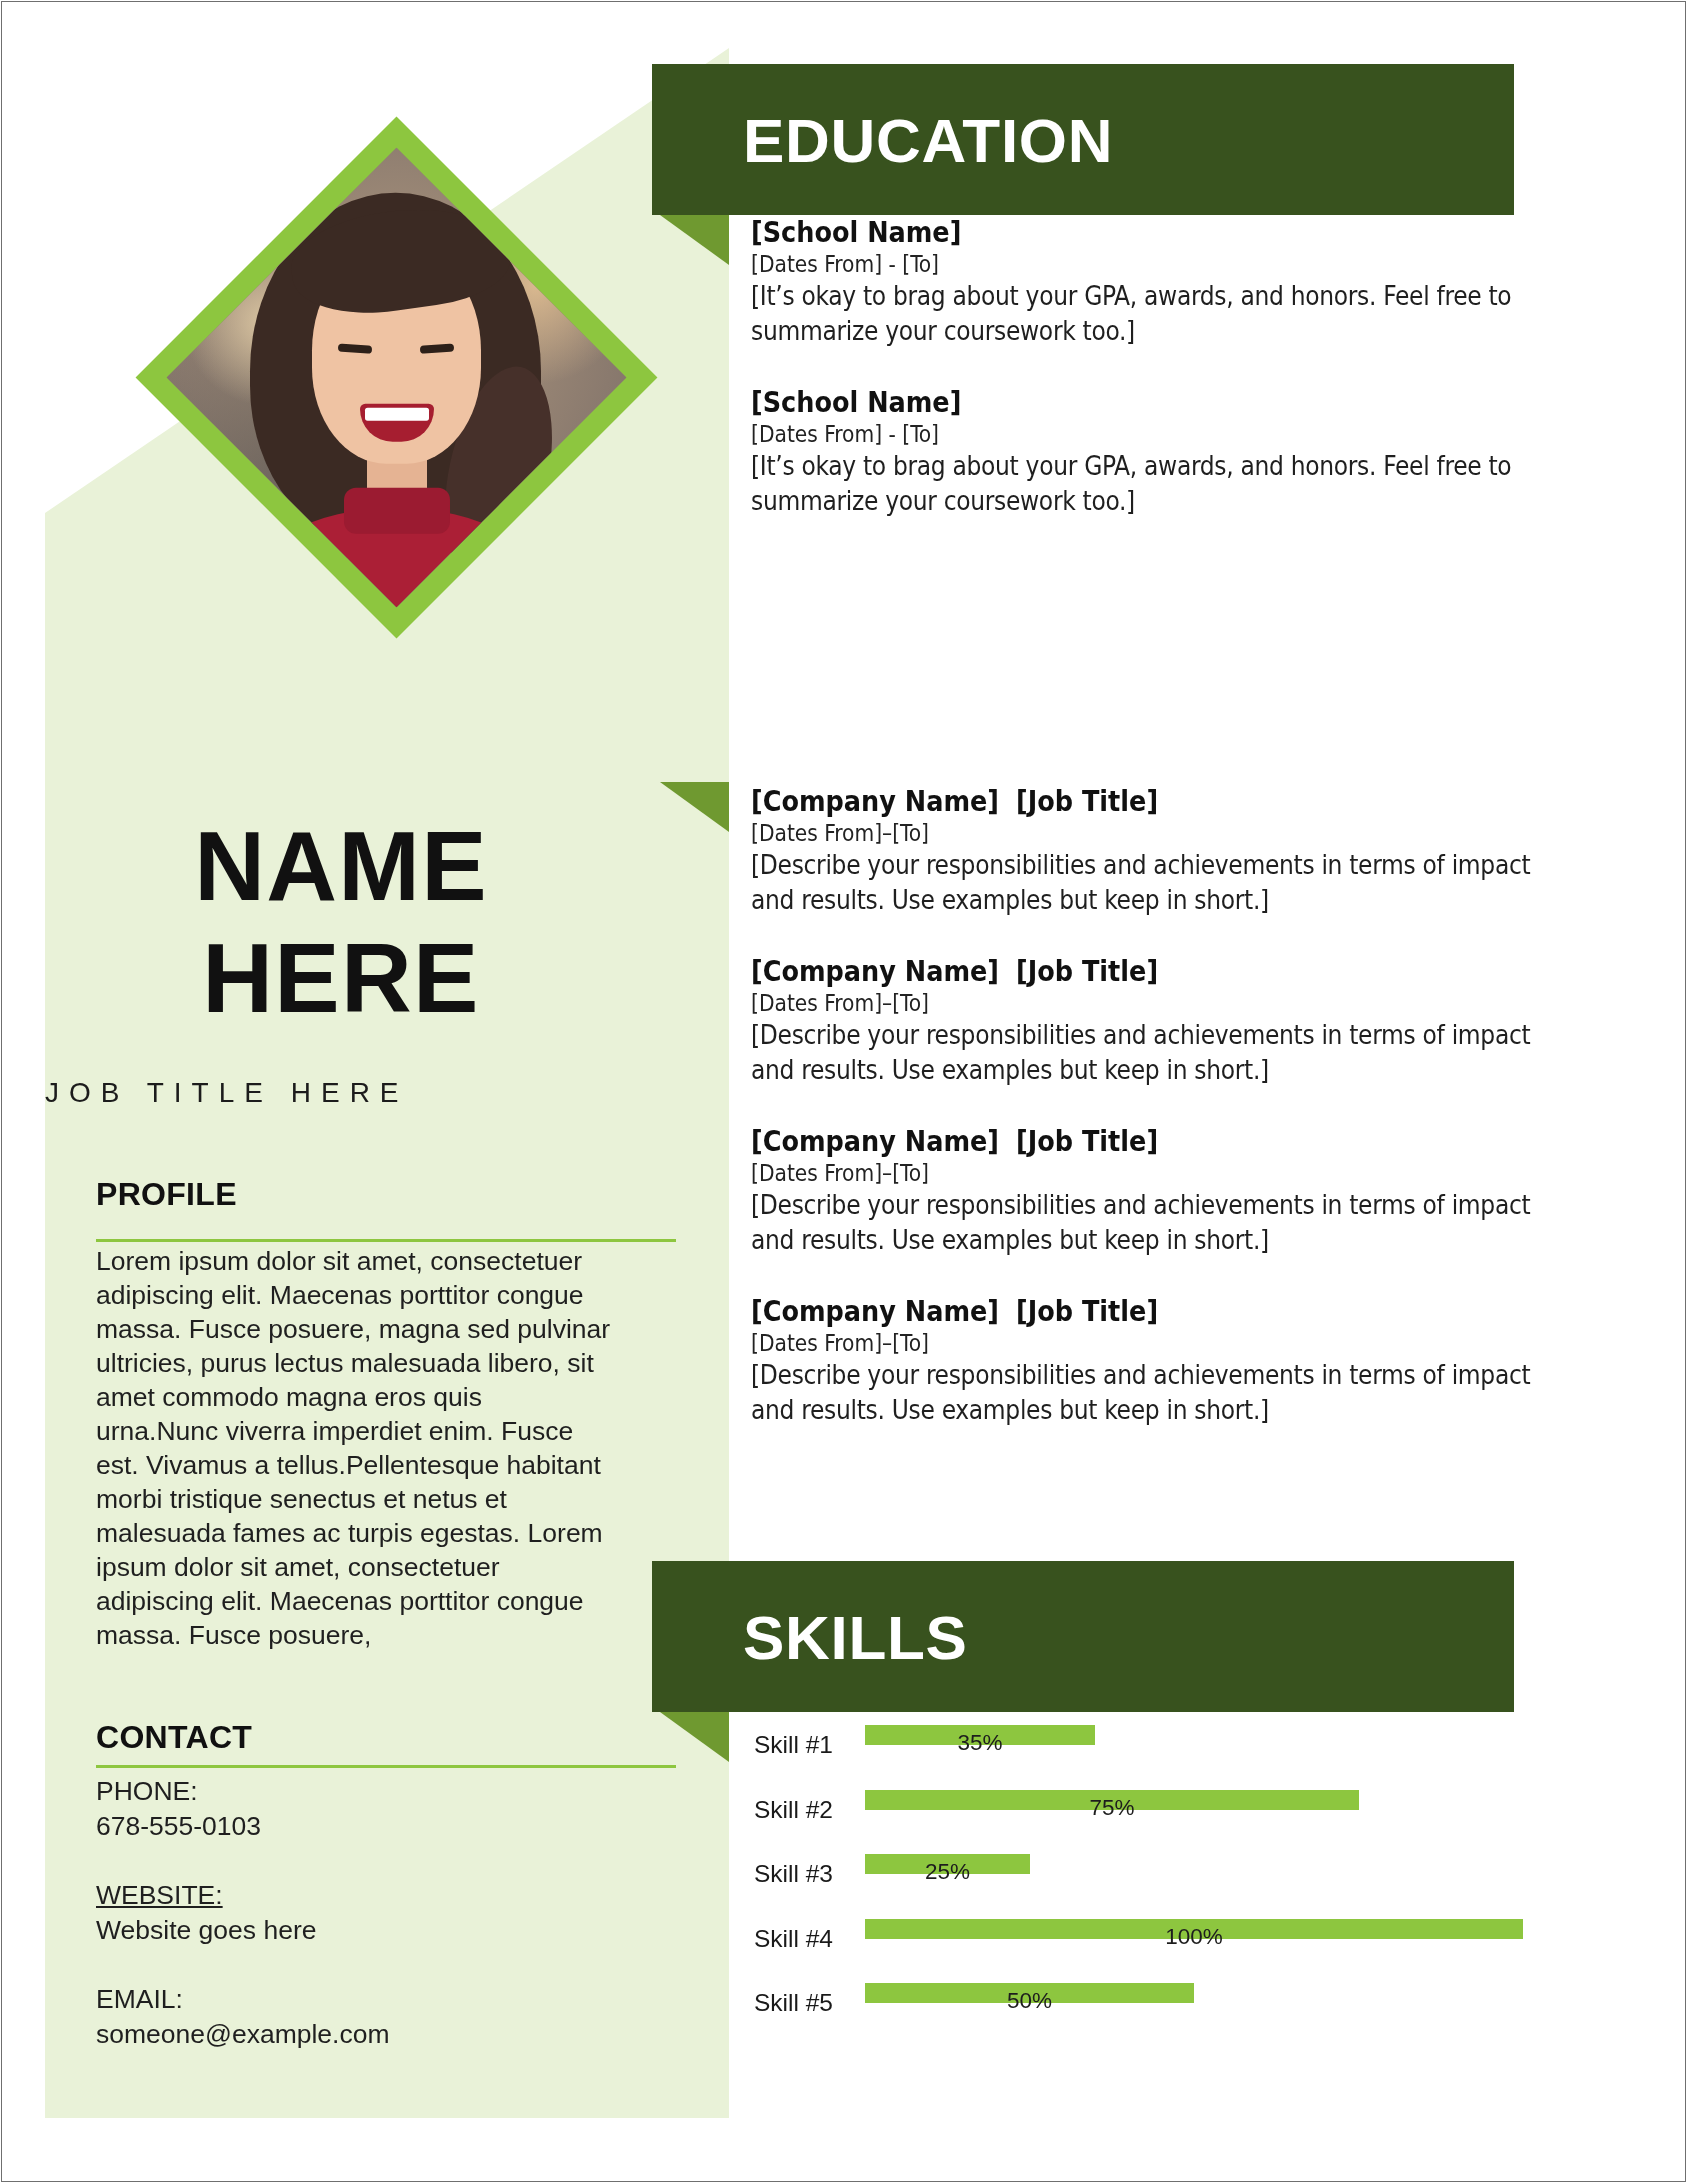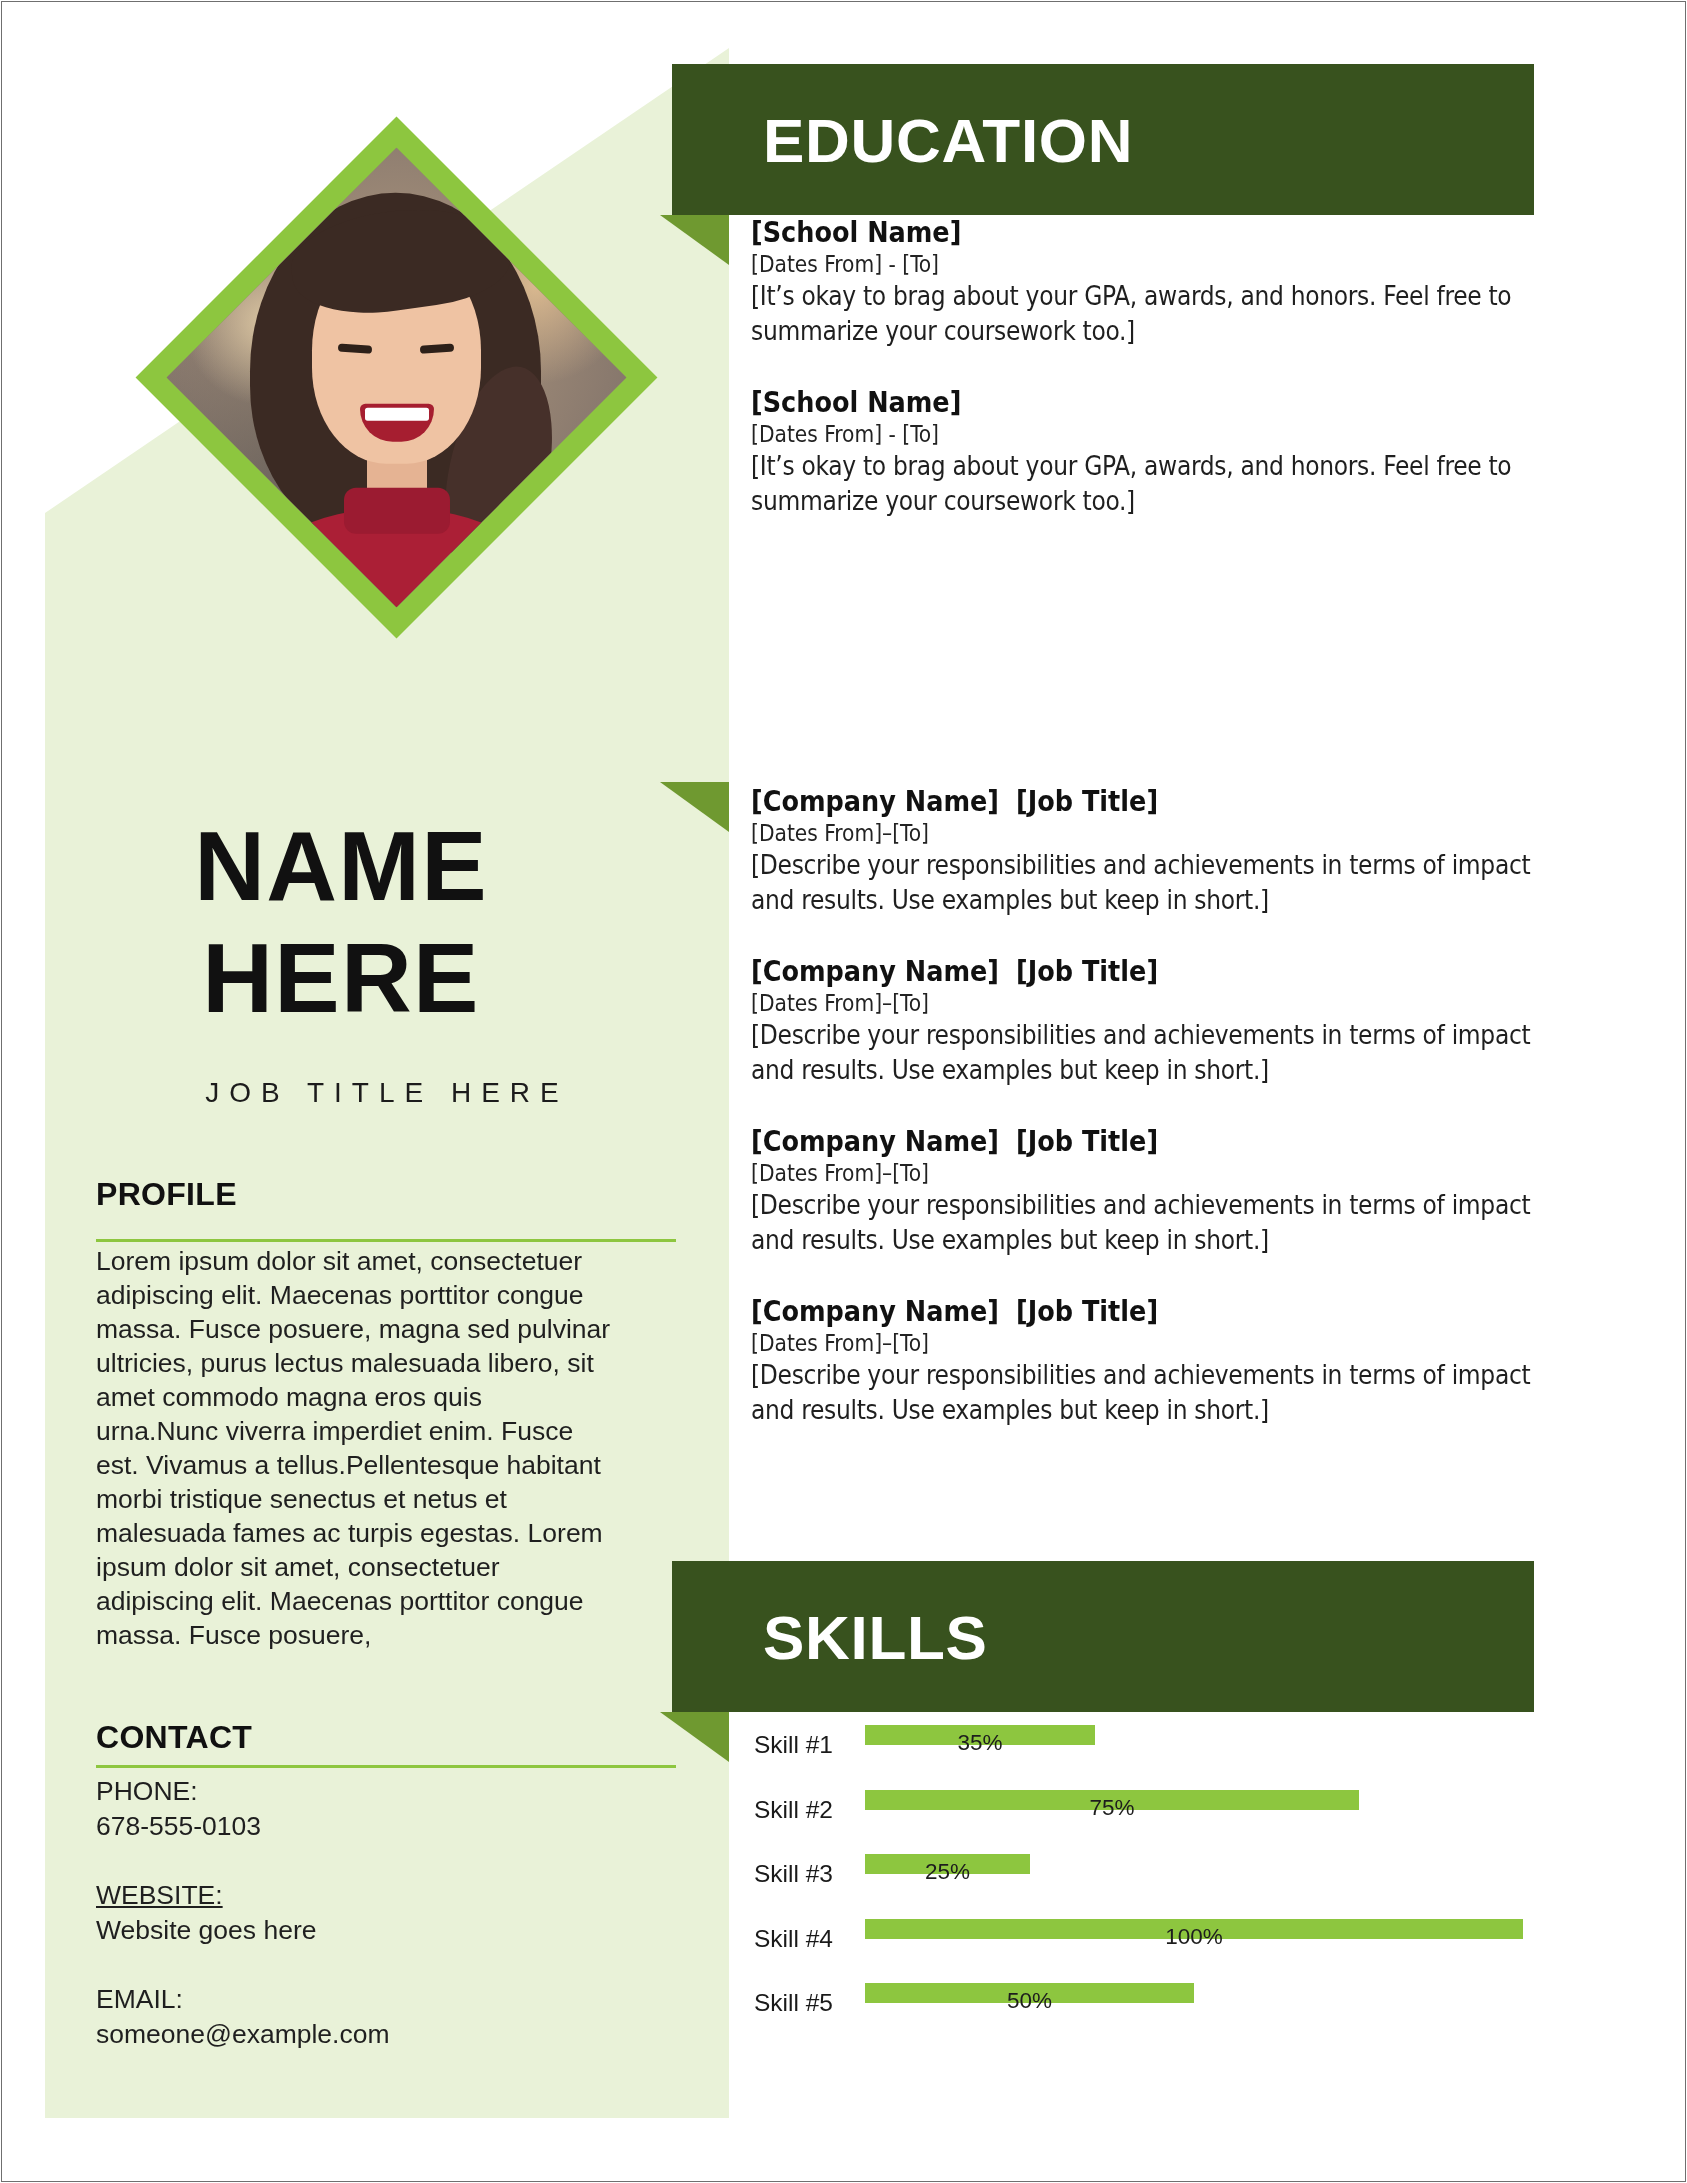--- a/index.html
+++ b/index.html
@@ -43,33 +43,33 @@
   .photo .eye.r{left:255px;transform:rotate(-4deg);}
   .photo .mouth{position:absolute;left:195px;top:257px;width:74px;height:38px;background:#a61e30;border-radius:6.6px 6.6px 40px 40px;overflow:hidden;}
   .photo .teeth{position:absolute;left:5.3px;top:4px;width:64px;height:13.2px;background:#ffffff;border-radius:2.6px;}
 
   
   .name{
     position:absolute;left:45px;top:810px;width:592px;z-index:4;text-align:center;
     font-size:98px;line-height:112px;font-weight:bold;color:#111;letter-spacing:1.3px;white-space:pre-line;
   }
   .jobtitle{
-    position:absolute;left:45px;top:1077px;width:684px;z-index:4;text-align:center;
+    position:absolute;left:45px;top:1077px;width:684px;z-index:4;
     font-size:28px;letter-spacing:10px;color:#1c1c1c;
   }
   .side-heading{position:absolute;left:96px;z-index:4;font-size:32px;font-weight:bold;color:#111;letter-spacing:0.3px;}
   .side-rule{position:absolute;left:96px;width:580px;height:3.3px;background:#8dc63f;z-index:4;}
   .profile-body{
     position:absolute;left:96px;top:1244px;width:602px;z-index:4;
     font-size:26.5px;line-height:34px;color:#1f1f1f;white-space:pre-line;
   }
   .contact-line{position:absolute;left:96px;z-index:4;font-size:26.5px;color:#1f1f1f;}
 
   
-  .banner{position:absolute;left:672px;width:862px;height:151px;background:#38521e;z-index:3;}
+  .banner{position:absolute;left:652px;width:862px;height:151px;background:#38521e;z-index:3;}
   .banner .banner-title{
     position:absolute;left:91px;top:0;height:151px;line-height:153px;color:#ffffff;
     font-size:62px;font-weight:bold;letter-spacing:0.7px;font-stretch:condensed;white-space:nowrap;
   }
   .fold{
     position:absolute;left:660px;width:69px;height:50px;background:#6f9930;z-index:3;
     -webkit-clip-path:polygon(0 0,100% 0,100% 100%);clip-path:polygon(0 0,100% 0,100% 100%);
   }
 
   

